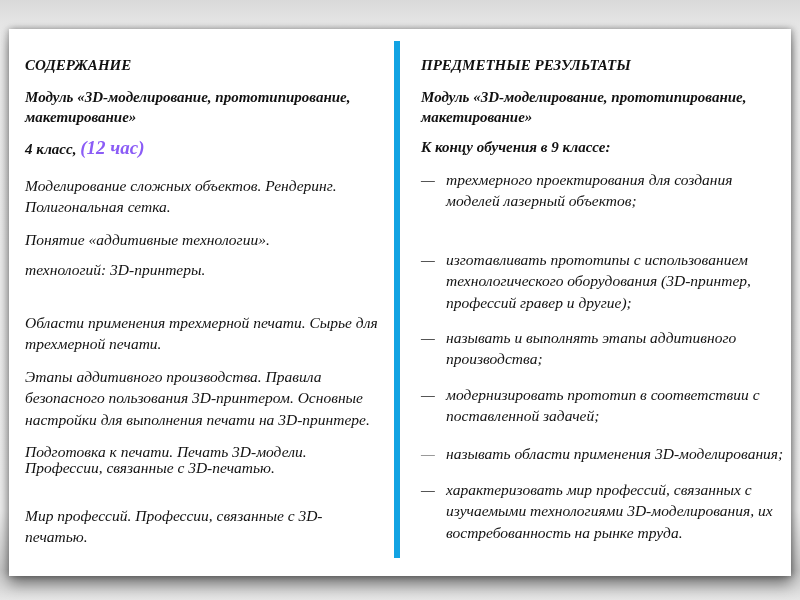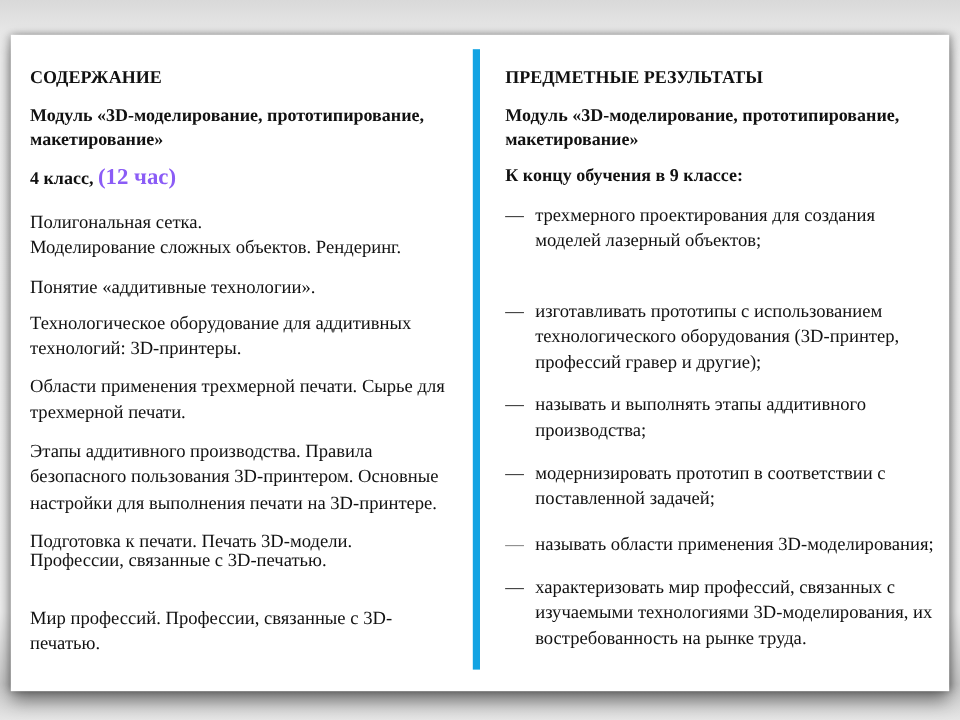--- a/index.html
+++ b/index.html
@@ -14,21 +14,21 @@
     background: #ffffff;
     box-shadow: 0 8px 14px rgba(0,0,0,0.45), 2px 0 6px rgba(0,0,0,0.25), -2px 0 6px rgba(0,0,0,0.15);
   }
   .divider {
     position: absolute; left: 394px; top: 41px; width: 6px; height: 517px;
     background: #12a3e3;
   }
   .col { position: absolute; top: 29px; }
   .col-left { left: 25px; width: 362px; }
   .col-right { left: 421px; width: 362px; }
-  .t { position: absolute; left: 0; white-space: nowrap; }
+  .t { position: absolute; left: 0; white-space: nowrap; font-style: italic; }
   .h { font-weight: bold; font-size: 15px; }
   .sub { font-weight: bold; font-size: 15px; line-height: 20px; }
   .p { font-size: 15.5px; line-height: 21.3px; }
   .red { color: #8b5cf6; font-weight: bold; font-size: 19px; }
   .dash { position: absolute; left: 0; }
   .li-text { position: absolute; left: 25px; white-space: nowrap; }
   .dash-light { color: #777; }
 </style>
 </head>
 <body>
@@ -38,28 +38,27 @@
 
 <div class="col col-left">
   <div class="t h" style="top:28px">СОДЕРЖАНИЕ</div>
   <div class="t sub" style="top:58px">Модуль «3D-моделирование, прототипирование,</div>
   <div class="t sub" style="top:78px">макетирование»</div>
   <div class="t sub" style="top:109px">
     <span>4 класс, </span><span class="red">(12 час)</span>
   </div>
 
   <div class="t p" style="top:146px">
+    <div>Моделирование сложных объектов. Рендеринг.</div>
     <div>Полигональная сетка.</div>
-    <div>Моделирование сложных объектов. Рендеринг.</div>
   </div>
   <div class="t p" style="top:200px">
     <div>Понятие «аддитивные технологии».</div>
   </div>
   <div class="t p" style="top:230px">
-    <div>Технологическое оборудование для аддитивных</div>
     <div>технологий: 3D-принтеры.</div>
   </div>
   <div class="t p" style="top:283px">
     <div>Области применения трехмерной печати. Сырье для</div>
     <div>трехмерной печати.</div>
   </div>
   <div class="t p" style="top:337px">
     <div>Этапы аддитивного производства. Правила</div>
     <div>безопасного пользования 3D-принтером. Основные</div>
     <div>настройки для выполнения печати на 3D-принтере.</div>

